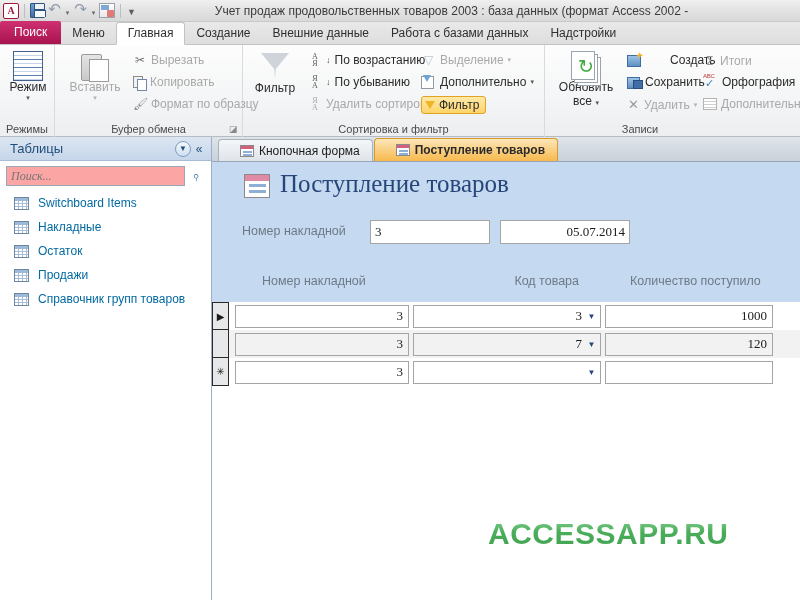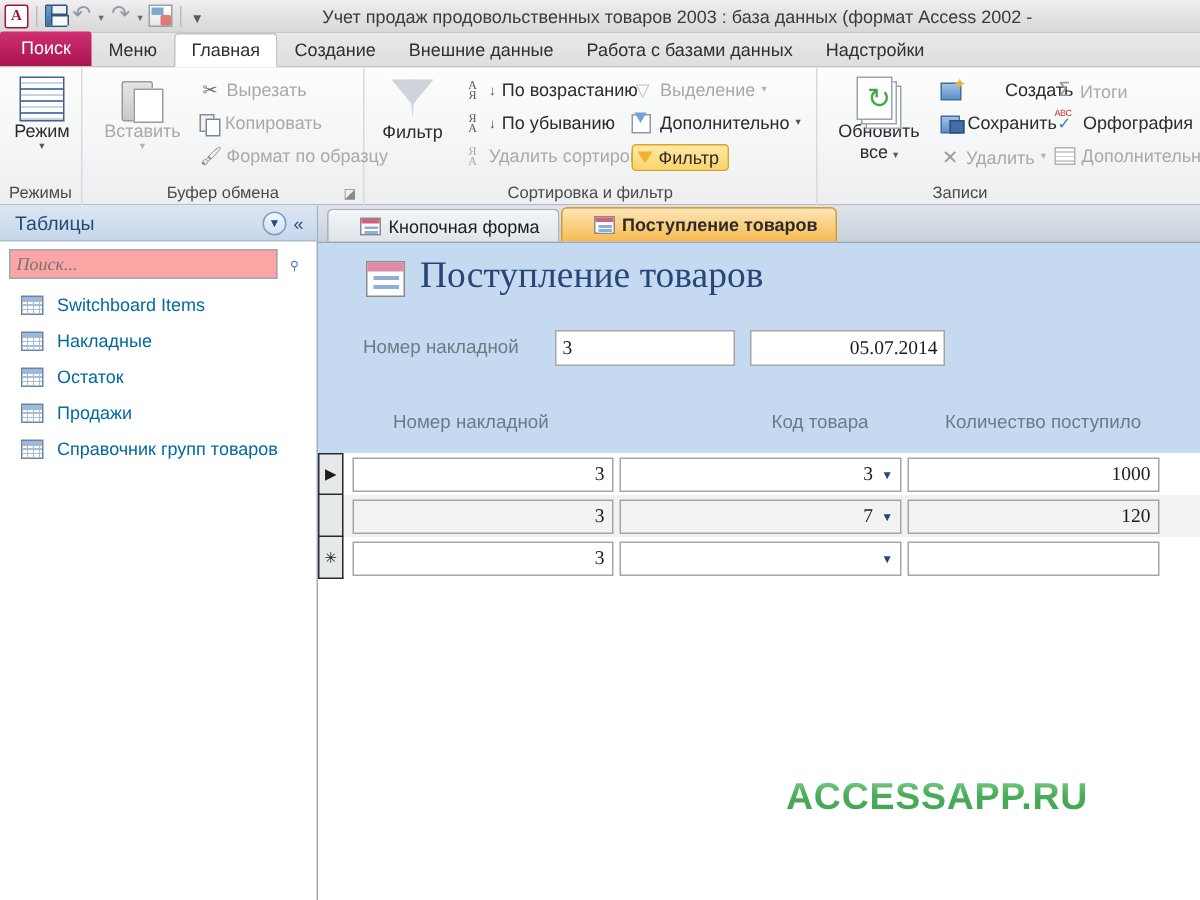--- a/index.html
+++ b/index.html
@@ -361,27 +361,26 @@
   }
   .c1 { width:178px; flex:none; margin-left:4px; }
   .c2 { width:192px; flex:none; }
   .c3 { width:172px; flex:none; }
   .combo-caret {
     width:13px; flex:none; text-align:center; color:#26467a; font-size:8px;
   }
   .cell-inp.combo { justify-content:flex-end; padding-right:2px; gap:3px; }
 
   .watermark {
-    position:absolute; left:488px; top:517px; font-size:25px; font-weight:bold;
+    position:absolute; left:488px; top:517px; font-size:30px; font-weight:bold;
     font-family:"Liberation Sans", sans-serif; letter-spacing:0.5px;
     background: linear-gradient(to bottom, #7fd08a 0%, #3aa64c 45%, #2f9b42 100%);
     -webkit-background-clip: text; background-clip: text;
     color: transparent; -webkit-text-fill-color: transparent;
     opacity:.92;
-    margin-left:36px;
   }
 </style>
 </head>
 <body>
 
 <div id="app">
 
   <div class="titlebar">
     <div class="qat">
       <div class="access-logo">A</div>

